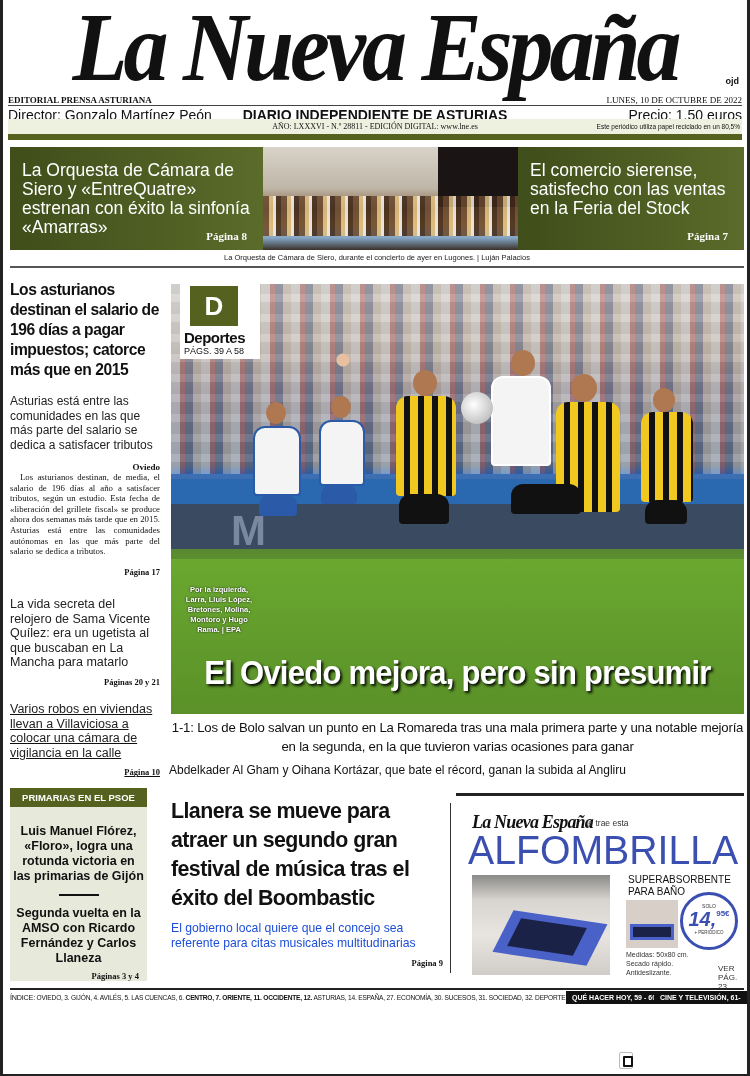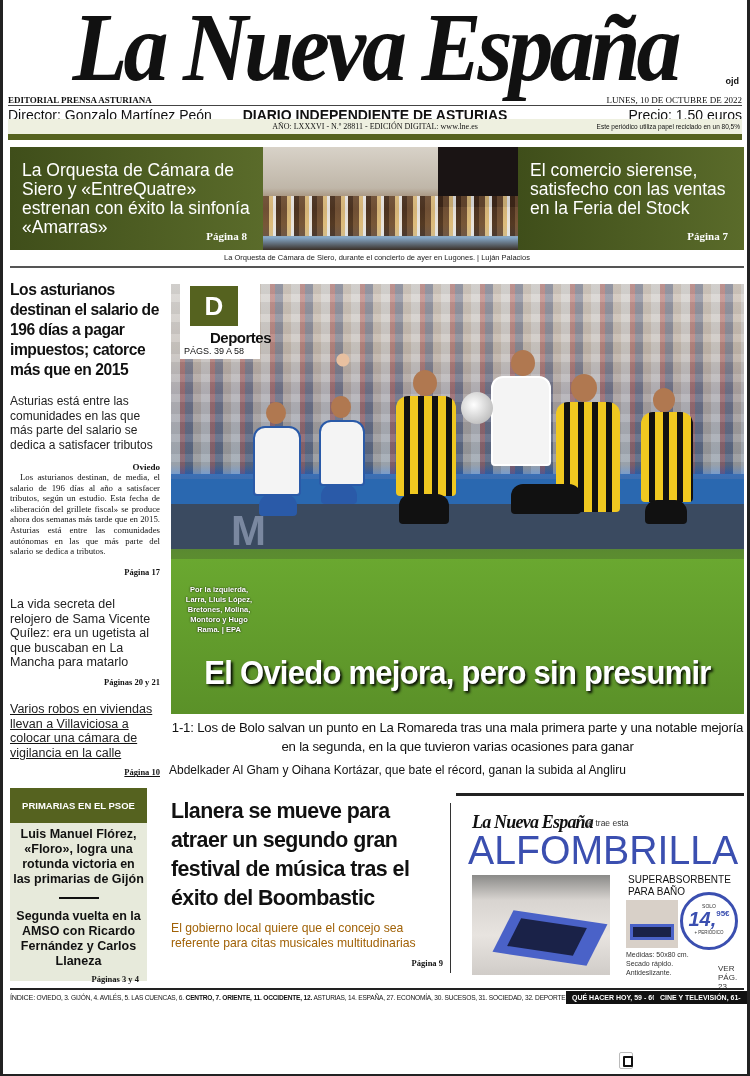--- a/index.html
+++ b/index.html
@@ -40,22 +40,22 @@
   .lcol { position: absolute; left: 7px; top: 280px; width: 150px; }
   .lead-hl { font-family: "Liberation Sans", sans-serif; font-weight: bold; font-size: 17px; line-height: 20px; letter-spacing: -0.5px; transform: scaleX(0.92); transform-origin: left; width: 163px; }
   .lead-sub { margin-top: 14px; font-size: 12px; line-height: 14.5px; color: #222; }
   .lead-loc { margin-top: 10px; text-align: right; font-family: "Liberation Serif", serif; font-weight: bold; font-size: 9px; }
   .lead-body { font-family: "Liberation Serif", serif; font-size: 8.8px; line-height: 10.6px; text-align: justify; text-indent: 10px; }
   .pgref { text-align: right; font-family: "Liberation Serif", serif; font-weight: bold; font-size: 8.5px; margin-top: 10px; }
   .brief { font-size: 12.5px; line-height: 14.6px; color: #222; }
   .brief1 { position: absolute; left: 7px; top: 597px; width: 150px; }
   .brief2 { position: absolute; left: 7px; top: 702px; width: 150px; text-decoration: underline; }
   .psoe { position: absolute; left: 7px; top: 788px; width: 137px; height: 193px; background: #e7eadb; }
-  .psoe .hdr { background: #55621f; color: #fff; font-weight: bold; font-size: 9.5px; text-align: center; padding: 12px 0; }
-  .psoe .t1 { margin-top: 4px; text-align: center; font-weight: bold; font-size: 12.5px; line-height: 15px; padding: 0 2px; }
+  .psoe .hdr { background: #55621f; color: #fff; font-weight: bold; font-size: 9.5px; text-align: center; padding: 4px 0; }
+  .psoe .t1 { margin-top: 17px; text-align: center; font-weight: bold; font-size: 12.5px; line-height: 15px; padding: 0 2px; }
   .psoe .sep { width: 40px; border-top: 2px solid #111; margin: 10px auto 10px auto; }
   .psoe .t2 { text-align: center; font-weight: bold; font-size: 12.5px; line-height: 15px; }
   .psoe .pg { text-align: right; padding-right: 8px; font-family: "Liberation Serif", serif; font-weight: bold; font-size: 8.5px; margin-top: 5px; }
 
   
   .mainphoto { position: absolute; left: 168px; top: 284px; width: 573px; height: 430px; overflow: hidden;
     background: linear-gradient(180deg, #c8c4c0 0%, #b0a8a0 15%, #8c8890 25%, #6a7888 42%, #3a70b8 44%, #506080 52%, #4c6878 60%, #5a8a30 62%, #6aa030 78%, #5a8828 100%); }
   .crowd { position: absolute; left: 0; top: 0; width: 100%; height: 190px;
     background:
       radial-gradient(circle at 10% 20%, #f4d0b0 0 6px, transparent 7px),
@@ -68,32 +68,32 @@
   .player { position: absolute; border-radius: 12px 12px 4px 4px; }
   .p-white { background: #f4f4f4; border: 2px solid #2a5aa8; }
   .p-yellow { background: repeating-linear-gradient(90deg, #f0c820 0 8px, #111 8px 14px); }
   .shorts-b { background: #2a5aa8; }
   .shorts-k { background: #111; }
   .head { position: absolute; border-radius: 50%; background: #b07850; }
   .ball { position: absolute; border-radius: 50%; background: radial-gradient(circle at 40% 40%, #fff, #aaa); }
 
   .dep-badge { position: absolute; left: 177px; top: 283px; width: 80px; height: 76px; background: #fff; }
   .dep-badge .d { position: absolute; left: 10px; top: 3px; width: 48px; height: 40px; background: #55621f; color: #fff; text-align: center; font-weight: bold; font-size: 26px; line-height: 40px; }
-  .dep-badge .lbl { position: absolute; left: 4px; top: 46px; font-weight: bold; font-size: 15px; letter-spacing: -0.5px; margin-left: 26px; }
+  .dep-badge .lbl { position: absolute; left: 4px; top: 46px; font-weight: bold; font-size: 15px; letter-spacing: -0.5px; }
   .dep-badge .pgs { position: absolute; left: 4px; top: 63px; font-size: 9px; }
 
   .photo-cap { position: absolute; left: 176px; top: 585px; width: 80px; text-align: center; color: #fff; font-weight: bold; font-size: 7.5px; line-height: 10px; text-shadow: 0 0 2px #000; }
   .main-hl { position: absolute; left: 168px; top: 654px; width: 573px; text-align: center; color: #fff; font-weight: bold; font-size: 33px; letter-spacing: -0.8px; text-shadow: 2px 2px 3px #000; transform: scaleX(0.94); }
   .main-sub { position: absolute; left: 166px; top: 718px; width: 577px; text-align: center; font-weight: normal; font-size: 13.2px; line-height: 19px; letter-spacing: -0.2px; }
   .main-sub2 { position: absolute; left: 166px; top: 763px; width: 577px; text-align: left; font-size: 12px; }
 
   
   .llanera { position: absolute; left: 168px; top: 796px; width: 272px; }
   .llanera .hl { font-weight: bold; font-size: 22.5px; line-height: 29px; letter-spacing: -0.6px; transform: scaleX(0.95); transform-origin: left; width: 290px; }
-  .llanera .sub { margin-top: 9px; font-size: 12.2px; line-height: 15px; color: #a16207; }
+  .llanera .sub { margin-top: 9px; font-size: 12.2px; line-height: 15px; color: #1d4ed8; }
   .llanera .pg { text-align: right; font-family: "Liberation Serif", serif; font-weight: bold; font-size: 8.5px; margin-top: 7px; }
   .vline2 { position: absolute; left: 447px; top: 803px; height: 170px; border-left: 1px solid #333; }
 
   
   .adtop { position: absolute; left: 453px; top: 793px; width: 288px; border-top: 3px solid #222; }
   .ad { position: absolute; left: 455px; top: 800px; width: 286px; height: 180px; }
   .ad .brand { position: absolute; left: 14px; top: 12px; font-family: "Liberation Serif", serif; font-style: italic; font-weight: bold; font-size: 18px; letter-spacing: -0.8px; }
   .ad .trae { position: absolute; left: 128px; top: 18px; font-size: 8.5px; color: #333; }
   .ad .title { position: absolute; left: 10px; top: 28px; font-size: 40px; color: #3b4fb0; letter-spacing: 0px; transform: scaleX(0.98); transform-origin: left; }
   .ad .img1 { position: absolute; left: 14px; top: 75px; width: 138px; height: 100px; background: linear-gradient(180deg, #8a8a88 0%, #d8d4d0 25%, #e8e4e0 60%, #d0ccc8 100%); }

